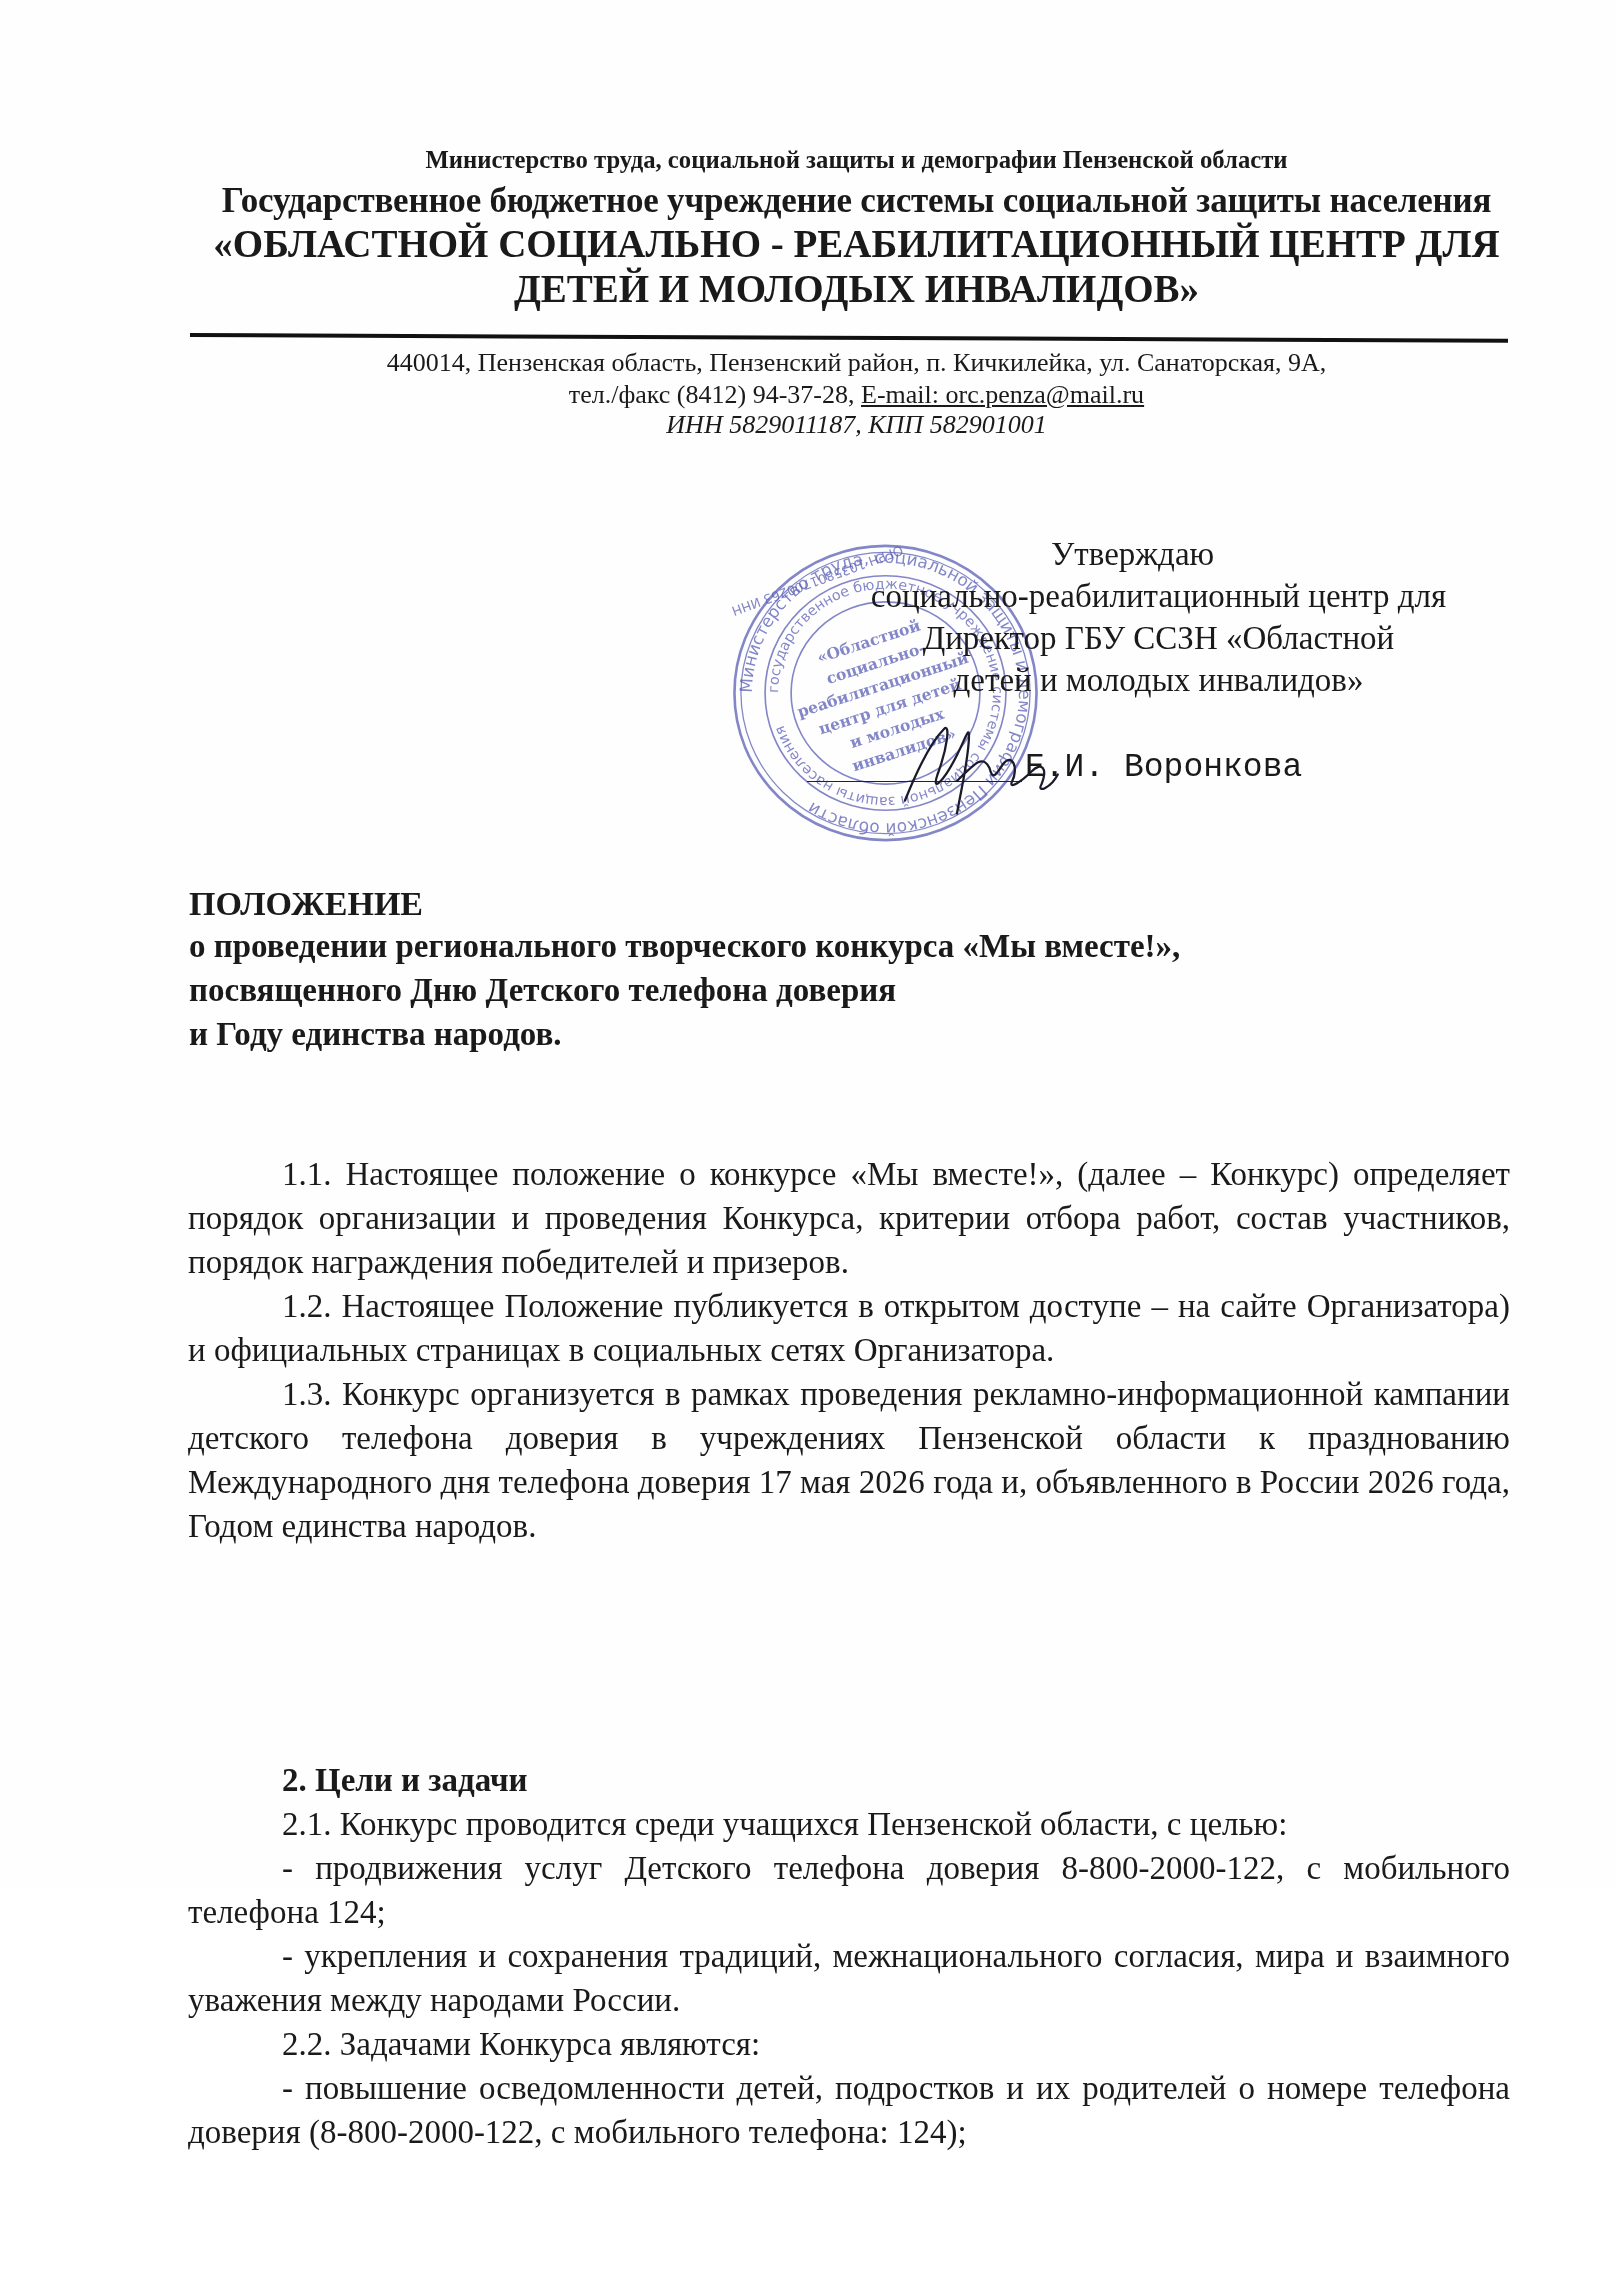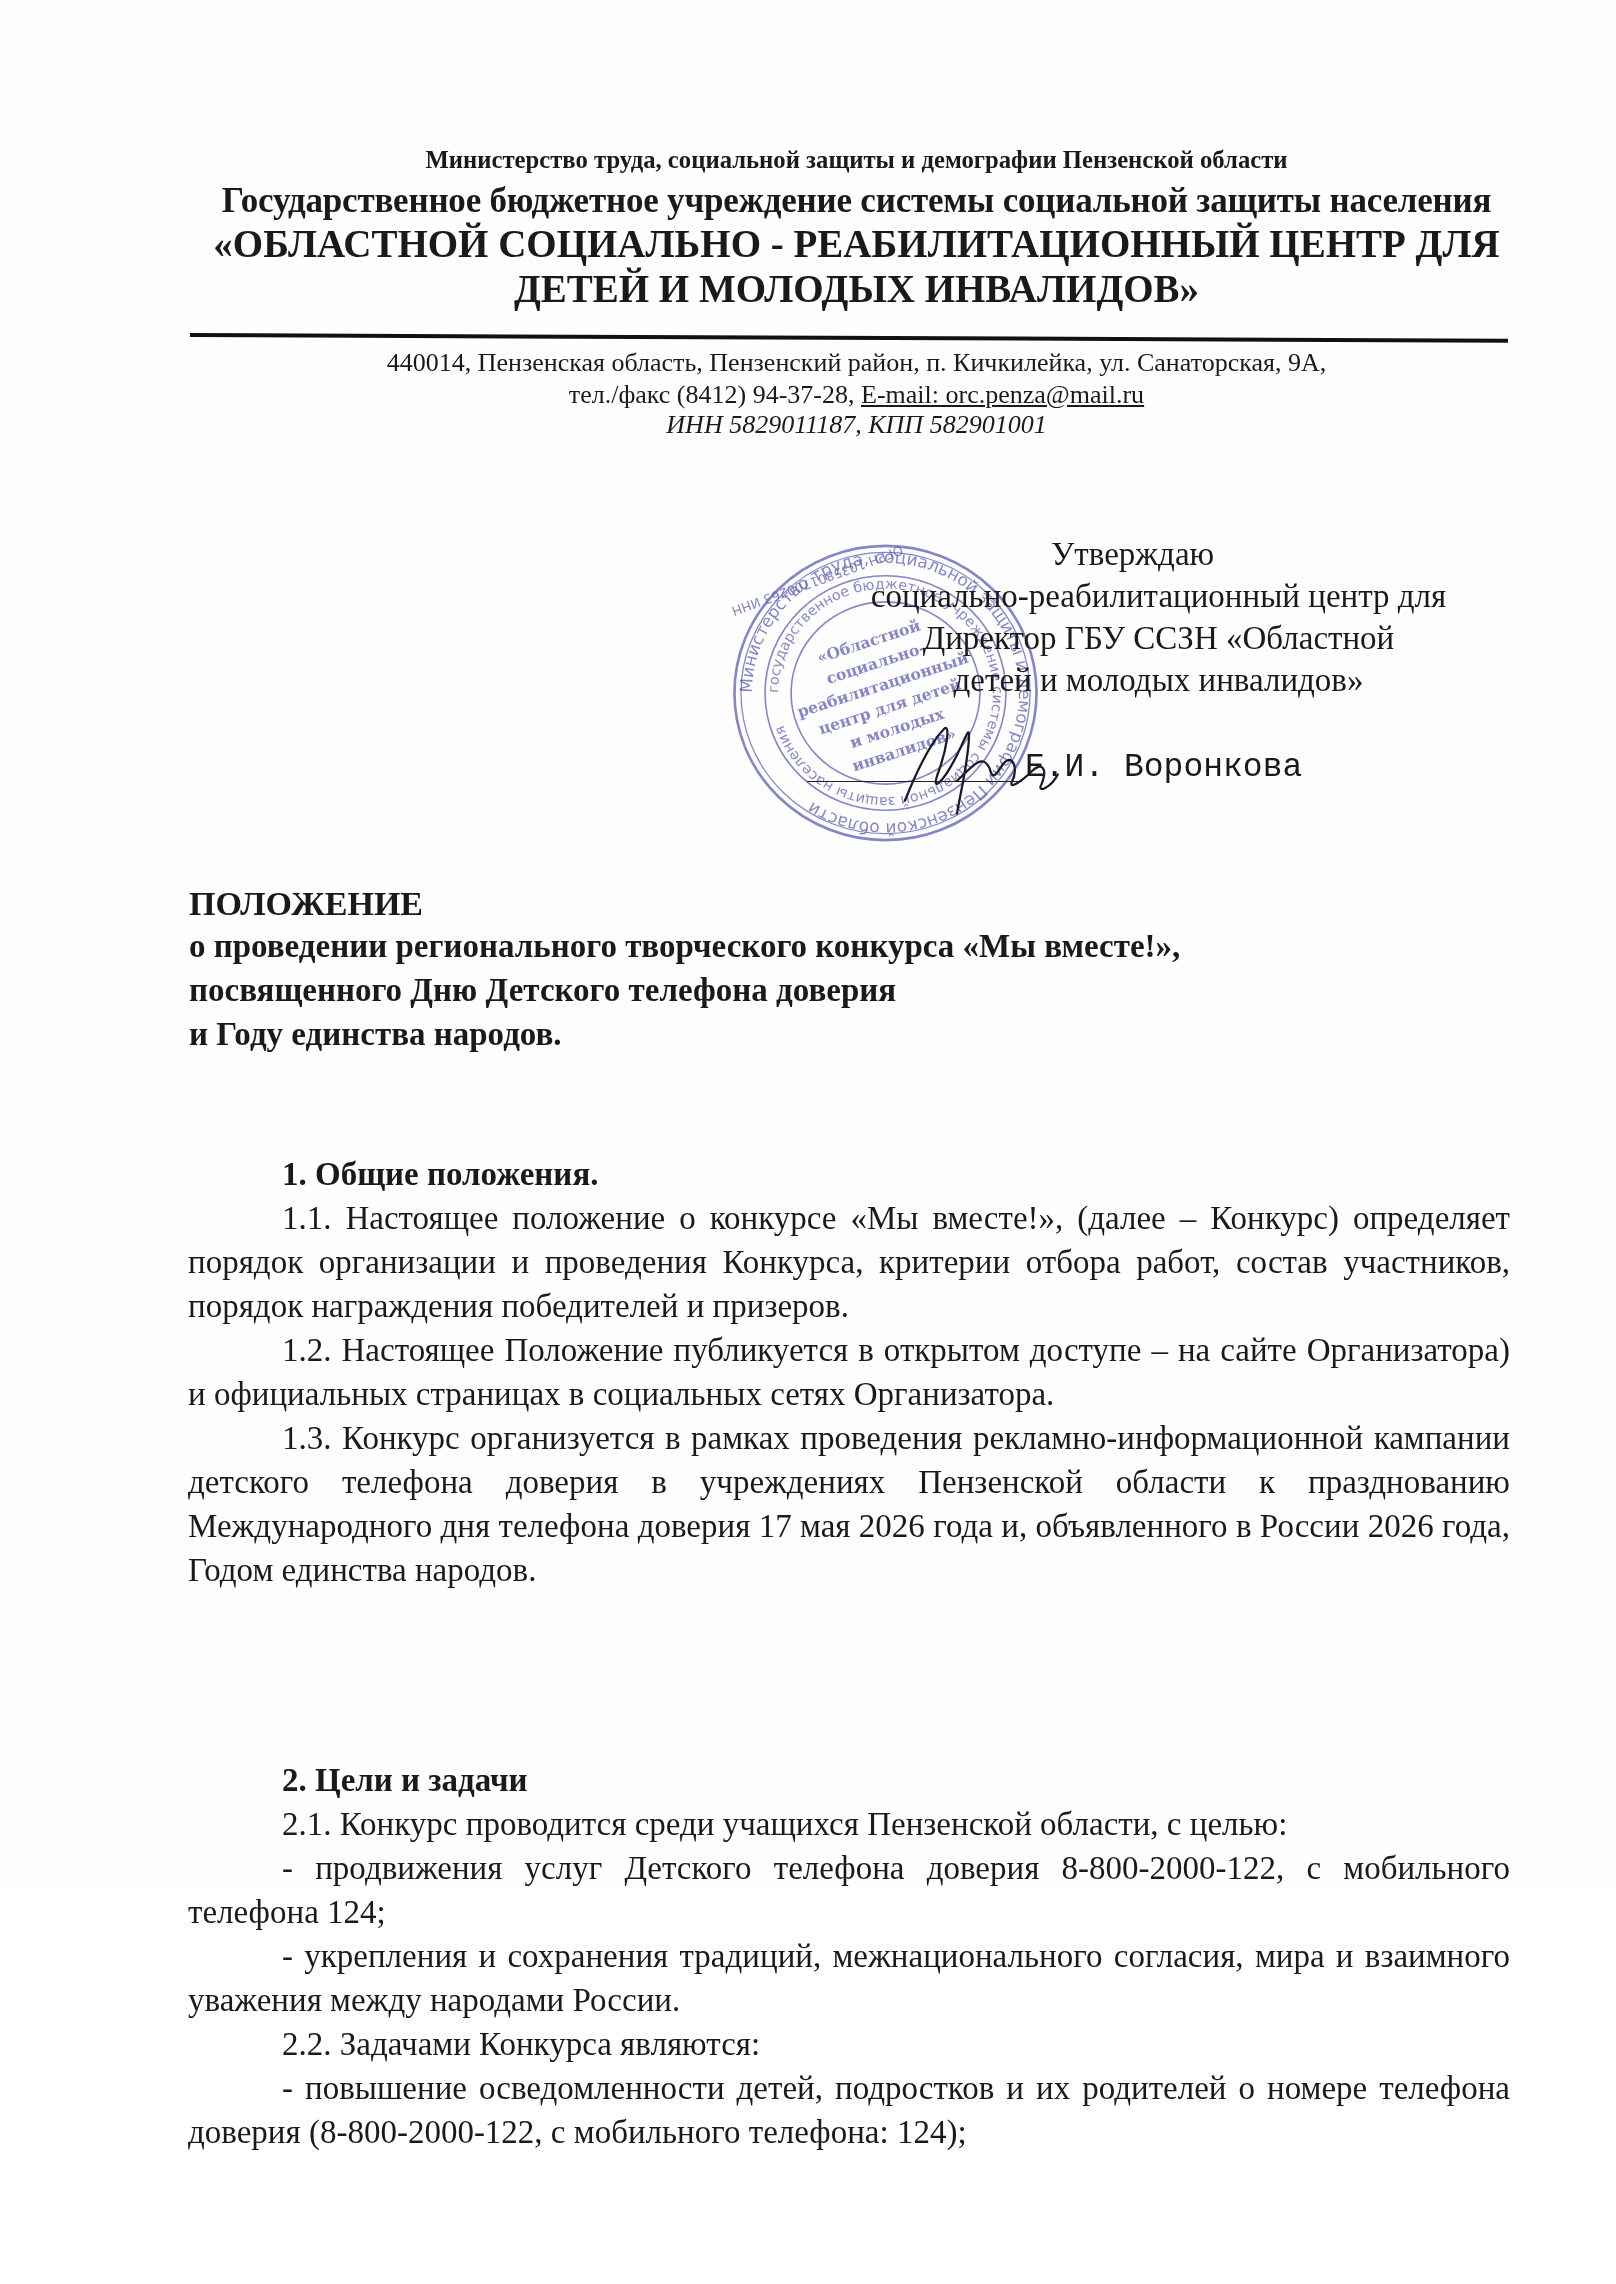--- a/index.html
+++ b/index.html
@@ -103,21 +103,20 @@
   <svg class="signature" viewBox="0 0 300 200">
     <path d="M20 150 C 40 100, 60 60, 80 40 C 90 30, 85 70, 70 110 C 60 140, 80 120, 100 80 C 115 50, 120 30, 118 60 C 115 100, 105 140, 100 170 M 100 120 C 130 90, 140 80, 150 100 C 155 120, 160 110, 170 95 C 185 75, 195 100, 185 120 C 178 135, 200 120, 215 105 C 230 90, 240 100, 230 125 C 222 140, 245 130, 255 110" fill="none" stroke="#1a1a2a" stroke-width="3.5" stroke-linecap="round"></path>
   </svg>
 
   <div class="title t1">ПОЛОЖЕНИЕ</div>
   <div class="title t2">о проведении регионального творческого конкурса «Мы вместе!»,</div>
   <div class="title t3">посвященного Дню Детского телефона доверия</div>
   <div class="title t4">и Году единства народов.</div>
 
   <div class="body sec1">
-    <h3>1. Общие положения.</h3>
     <p>1.1. Настоящее положение о конкурсе «Мы вместе!», (далее – Конкурс) определяет порядок организации и проведения Конкурса, критерии отбора работ, состав участников, порядок награждения победителей и призеров.</p>
     <p>1.2. Настоящее Положение публикуется в открытом доступе – на сайте Организатора) и официальных страницах в социальных сетях Организатора.</p>
     <p>1.3. Конкурс организуется в рамках проведения рекламно-информационной кампании детского телефона доверия в учреждениях Пензенской области к празднованию Международного дня телефона доверия 17 мая 2026 года и, объявленного в России 2026 года, Годом единства народов.</p>
   </div>
 
   <div class="body sec2">
     <h3>2. Цели и задачи</h3>
     <p>2.1. Конкурс проводится среди учащихся Пензенской области, с целью:</p>
     <p>- продвижения услуг Детского телефона доверия 8-800-2000-122, с мобильного телефона 124;</p>
     <p>- укрепления и сохранения традиций, межнационального согласия, мира и взаимного уважения между народами России.</p>

